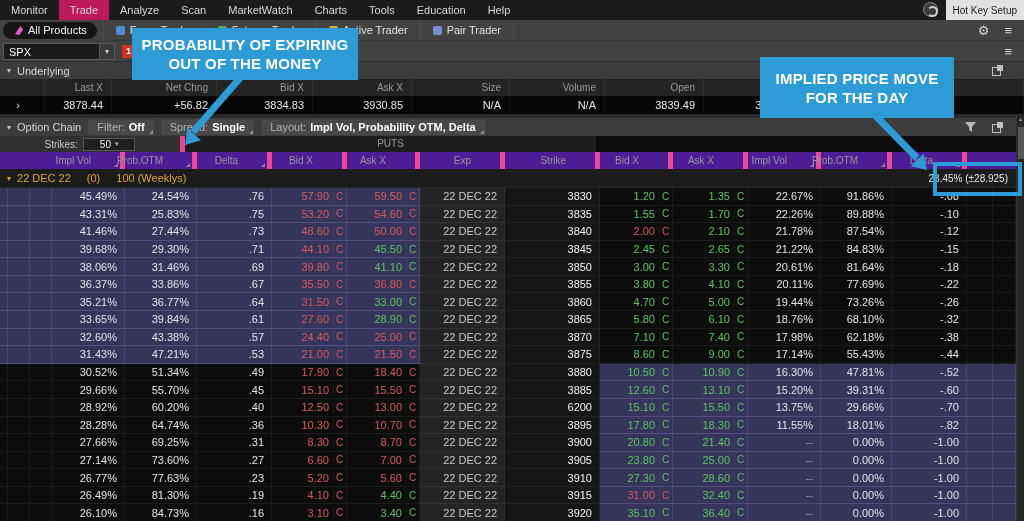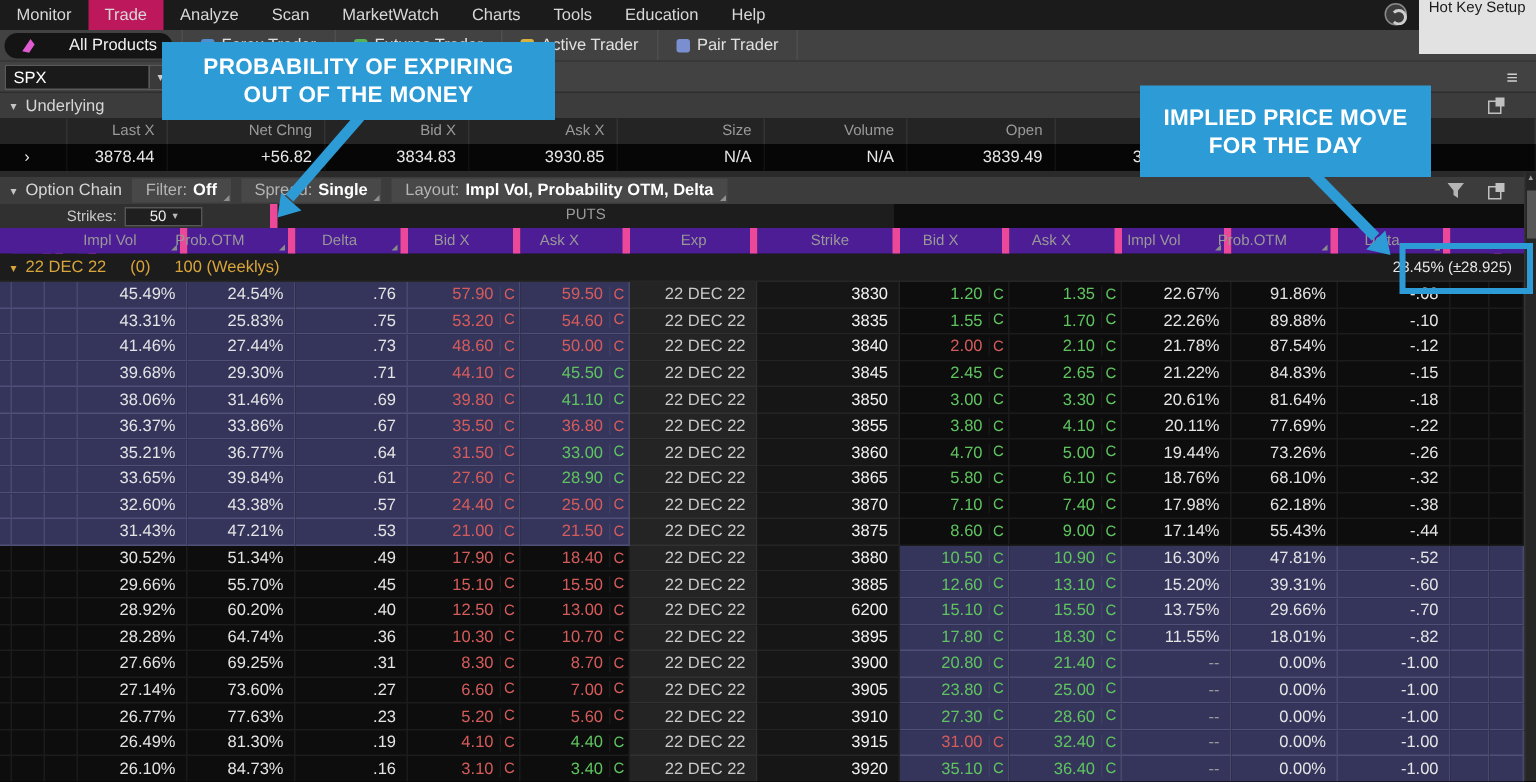--- a/index.html
+++ b/index.html
@@ -6,30 +6,30 @@
   html,body{background:#000}
   :root{--cols:8px 22px 22px 73px 72px 75px 75px 73px 85px 95px 73px 75px 73px 71px 75px 26px 23px;
         --accent:#2d9bd6;--green:#5fc45f;--red:#d65c5c;--itm:#35355c;--gold:#d9a53a;}
   #app{position:relative;width:1024px;height:521px;overflow:hidden;background:#0d0d0d;
        font-family:"Liberation Sans",sans-serif;color:#ddd;font-size:11px;}
 
   
   .menubar{display:flex;height:20px;background:#1b1b1b;color:#d8d8d8;position:relative}
   .menu-item{padding:4px 11px;line-height:12px}
   .menu-item.active{background:#be185d}
-  .hotkey{position:absolute;top:0;right:0;height:36px;background:#e2e2e2;color:#1b1b1b;
-          font-size:10px;display:flex;align-items:flex-start;padding:0 7px}
+  .hotkey{position:absolute;top:0;right:0;height:20px;background:#e2e2e2;color:#1b1b1b;
+          font-size:10px;display:flex;align-items:center;padding:0 7px}
   .support-circle{position:absolute;top:2px;right:86px;width:15px;height:15px;border-radius:50%;
           background:#3c3c3c;border:1px solid #8a8a8a}
   .support-circle::after{content:"";position:absolute;left:3px;top:3px;width:7px;height:7px;
           border-radius:50%;border:2px solid #cfcfcf;border-left-color:transparent}
 
   
   .toolbar{display:flex;align-items:center;height:21px;background:#424242;border-bottom:1px solid #383838}
-  .pill{display:flex;align-items:center;gap:22px;background:#141414;border-radius:9px;
+  .pill{display:flex;align-items:center;gap:4px;background:#141414;border-radius:9px;
         padding:0 10px;margin:0 6px 0 3px;height:17px;color:#f2f2f2}
   .tb-tab{display:flex;align-items:center;gap:5px;padding:0 12px;height:100%;
           border-right:1px solid #4e4e4e;color:#e0e0e0}
   .tb-tab:first-of-type{border-left:1px solid #4e4e4e}
   .tb-dot{width:9px;height:9px;border-radius:2px;flex:none}
   .tb-icons{margin-left:auto;display:flex;align-items:center;gap:15px;padding-right:12px}
   .gear{font-size:13px;color:#cdcdcd;line-height:13px}
   .hamb{font-size:13px;color:#cdcdcd;font-weight:bold;line-height:13px}
 
   
@@ -109,21 +109,21 @@
   .exp-c{background:#242424;color:#c9c9c9}
   .strike-c{background:#161616;color:#f2f2f2}
   .itm{background:var(--itm);border-right-color:rgba(255,255,255,.10);
        border-bottom-color:rgba(170,170,225,.22)}
   .green{color:var(--green)} .red{color:var(--red)} .dim{color:#9a9a9a}
 
   
   .callout{position:absolute;background:var(--accent);color:#fff;font-weight:bold;font-size:15px;
            line-height:19px;text-align:center;display:flex;flex-direction:column;
            justify-content:center;letter-spacing:.2px;z-index:30}
-  #co1{left:108px;top:28px;width:262px;height:52px}
+  #co1{left:132px;top:28px;width:226px;height:52px}
   #co2{left:760px;top:57px;width:194px;height:61px}
   .arrow-svg{position:absolute;z-index:29;pointer-events:none}
   .annbox{position:absolute;left:933px;top:162px;width:89px;height:34px;
           border:4px solid var(--accent);z-index:28}
 
   
   .scrollbar{position:absolute;right:0;top:115px;width:8px;height:406px;background:#262626;
              border-left:1px solid #333;z-index:10}
   .sb-arrow{height:9px;color:#a0a0a0;font-size:6px;text-align:center;line-height:9px}
   .sb-thumb{position:absolute;top:12px;left:1px;width:6px;height:32px;background:#575757}

